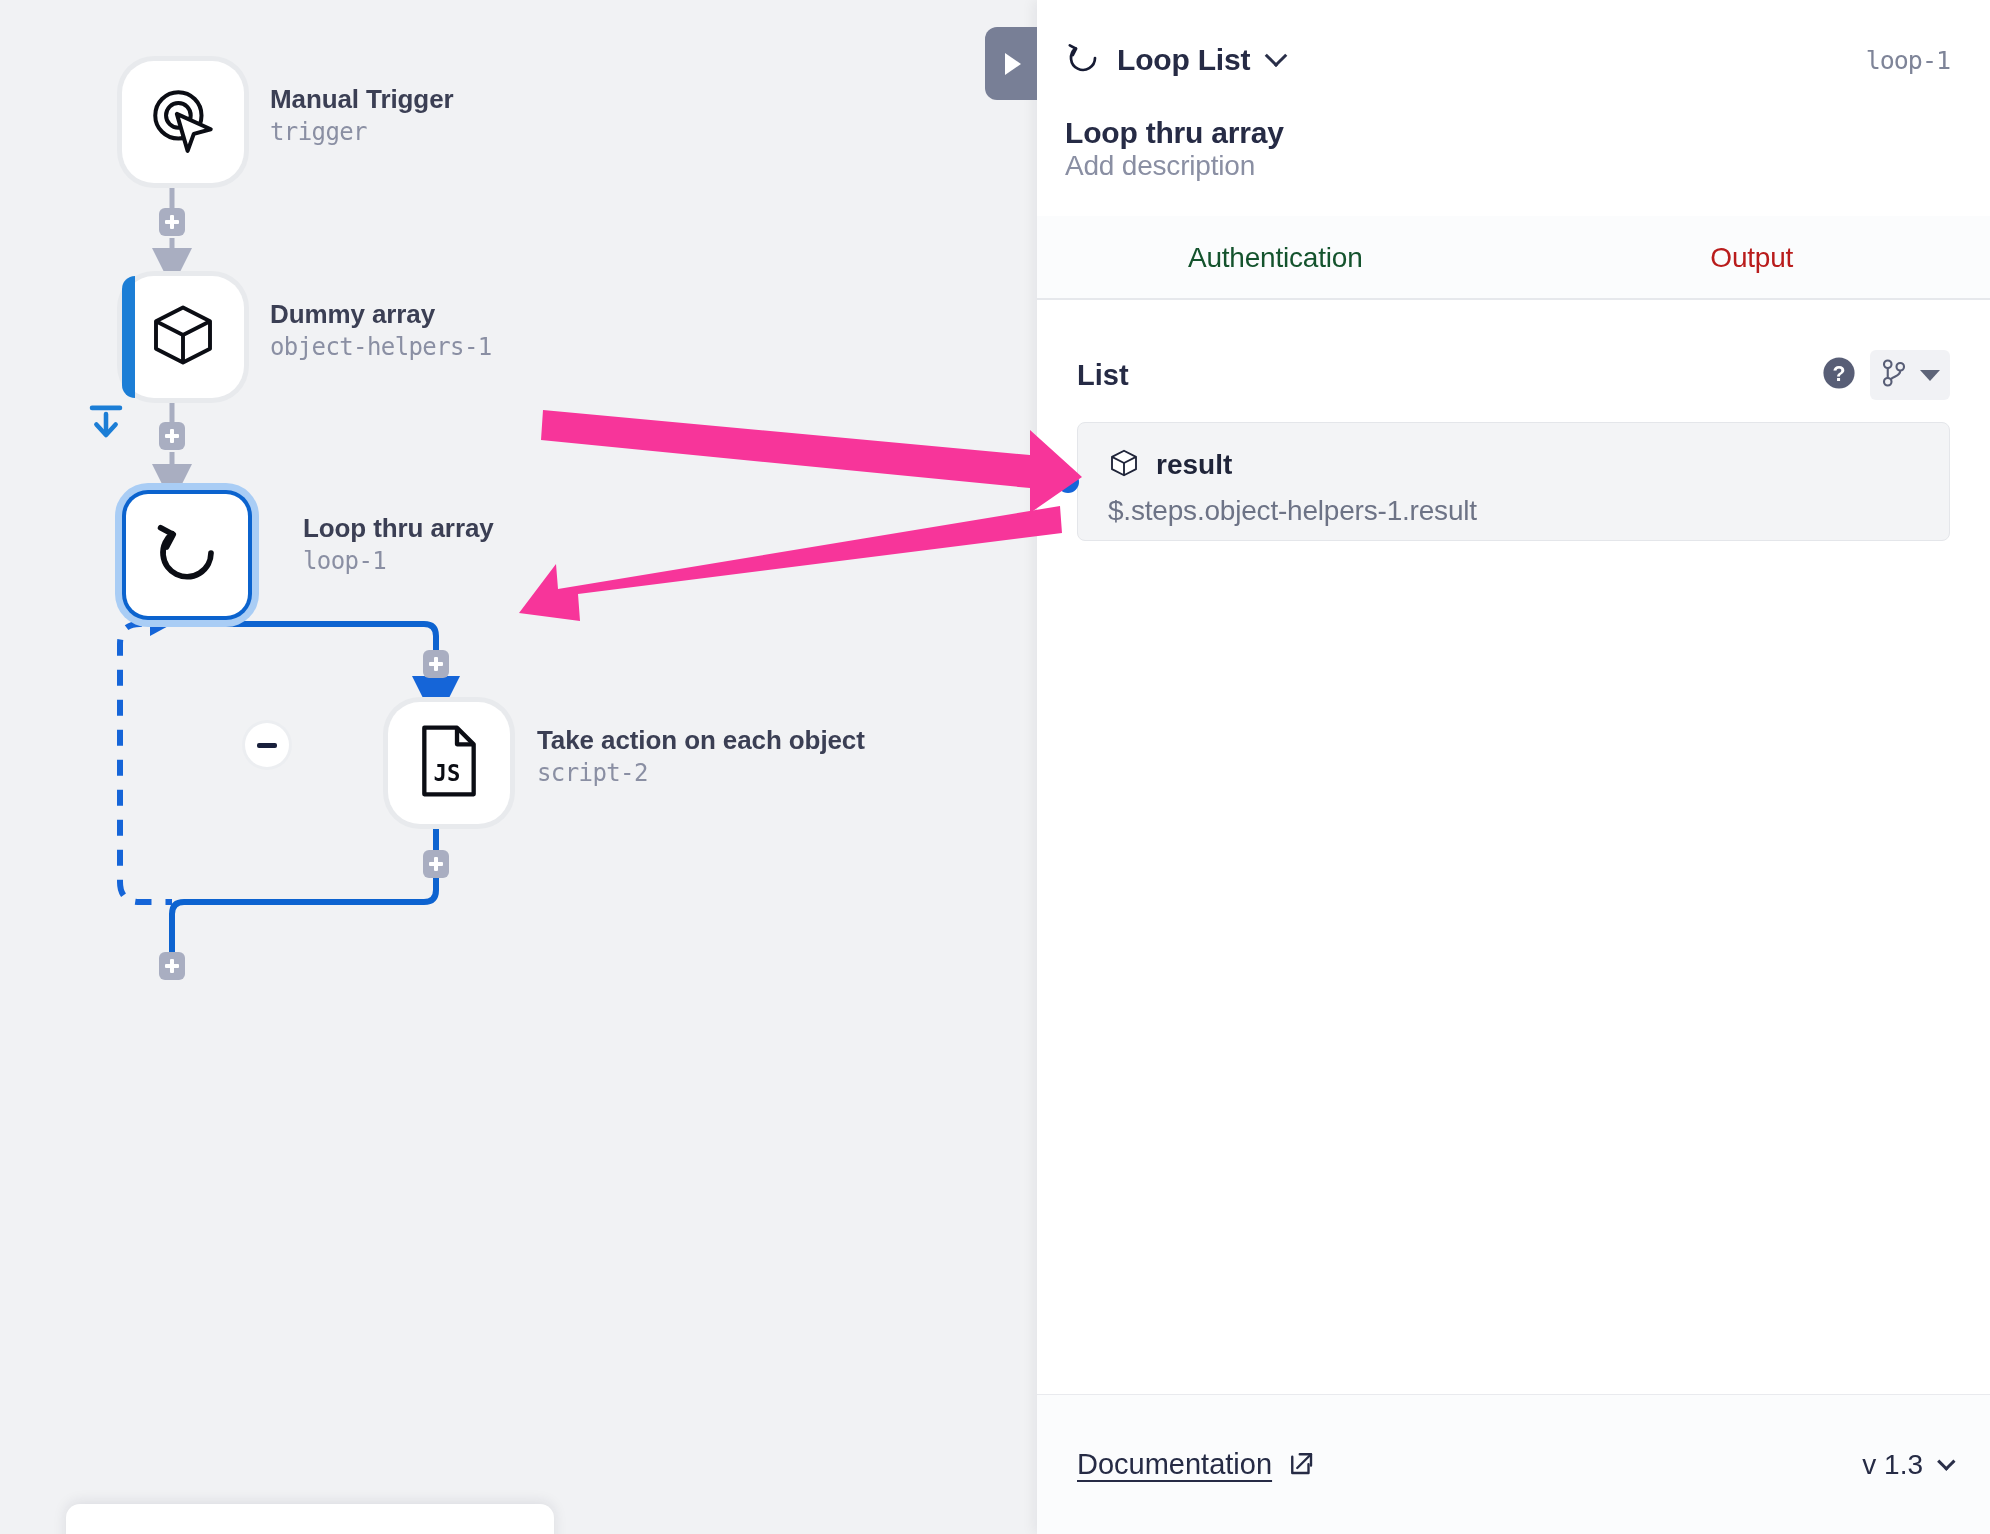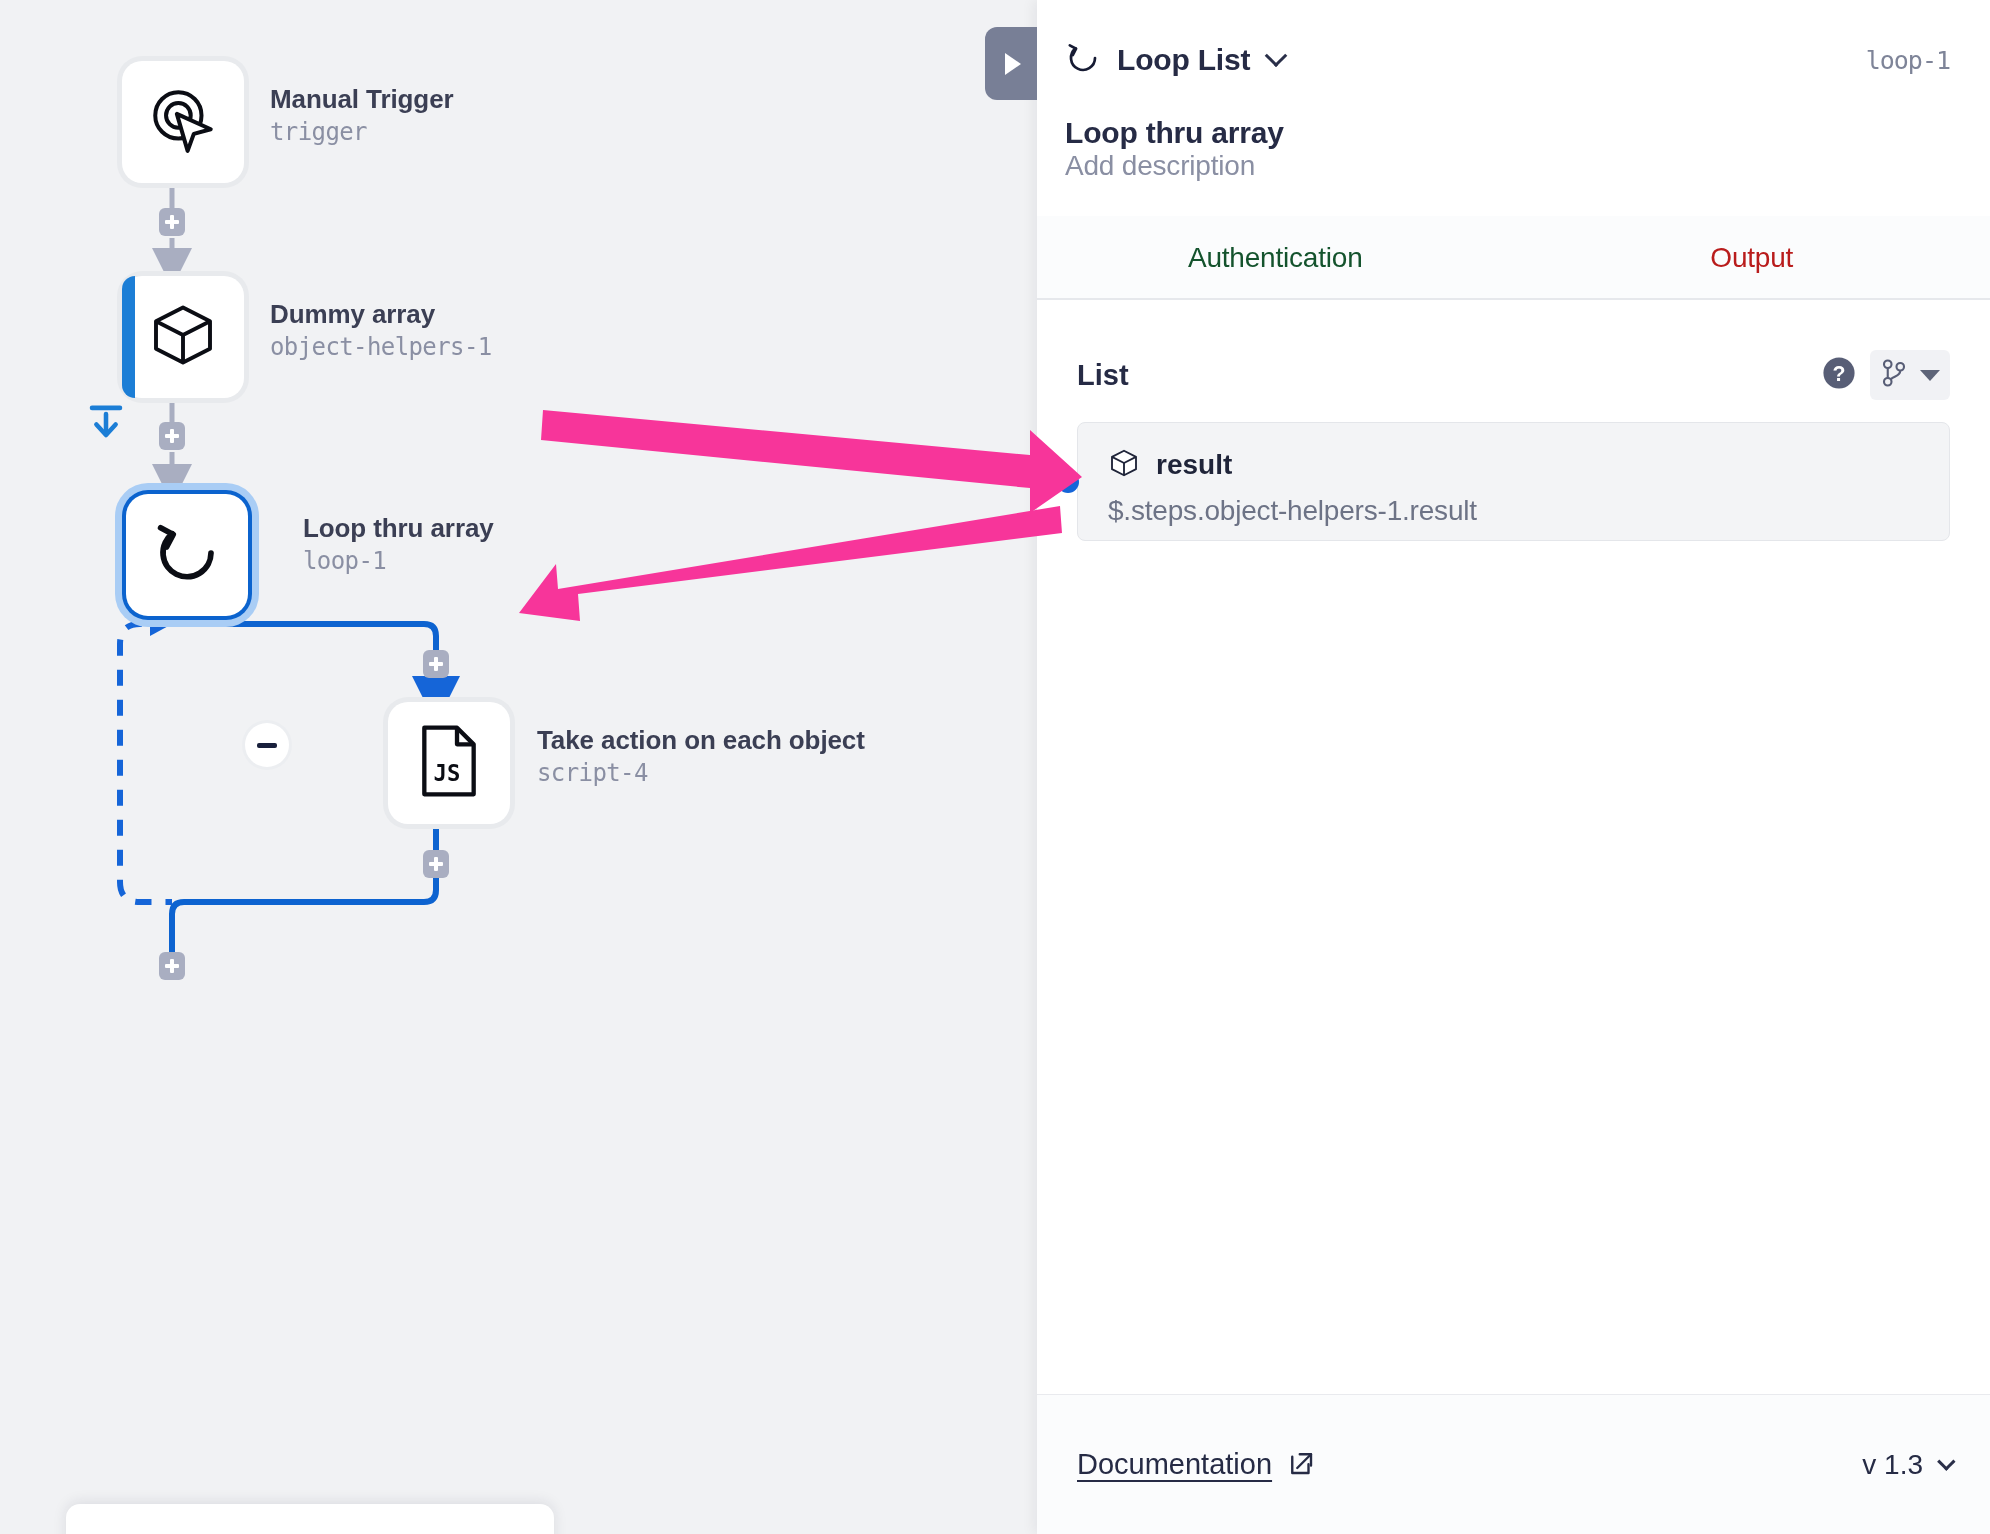--- a/index.html
+++ b/index.html
@@ -27,21 +27,21 @@
   #canvas-svg {
     position: absolute; left: 0; top: 0;
     width: 1037px; height: 1534px;
   }
 
   
   .node {
     position: absolute;
     width: 122px; height: 122px;
     background: #ffffff;
-    border-radius: 20px;
+    border-radius: 32px;
     box-shadow: 0 0 0 5px #e8eaed;
     display: flex; align-items: center; justify-content: center;
     overflow: visible;
   }
   .node.sel {
     box-shadow: 0 0 0 4px #0b63ce, 0 0 0 11px #a9cdf5;
     border-radius: 22px;
   }
   .node .accent {
     position: absolute;
@@ -415,21 +415,21 @@
       <span>
         <svg width="64" height="74" viewBox="0 0 20 24">
           <path d="M2,1.2 L12.6,1.2 L18,6.6 L18,22.8 L2,22.8 z" fill="#ffffff" stroke="#0b0d14" stroke-width="1.4" stroke-linejoin="round"></path>
           <path d="M12.6,1.2 L12.6,6.6 L18,6.6" fill="none" stroke="#0b0d14" stroke-width="1.4" stroke-linejoin="round"></path>
           <text x="5.0" y="18.4" font-family="DejaVu Sans Mono, monospace" font-size="7.2" font-weight="700" fill="#0b0d14">JS</text>
         </svg>
       </span>
     </div>
     <div class="node-label" style="left:537px; top:726px;">
       <div class="node-title">Take action on each object</div>
-      <div class="node-id">script-4</div>
+      <div class="node-id">script-2</div>
     </div>
 
     <div id="bottom-toolbar"></div>
   </div>
 
   <div id="panel">
 
     <div id="panel-toggle">
       <span class="tri"></span>
     </div>

